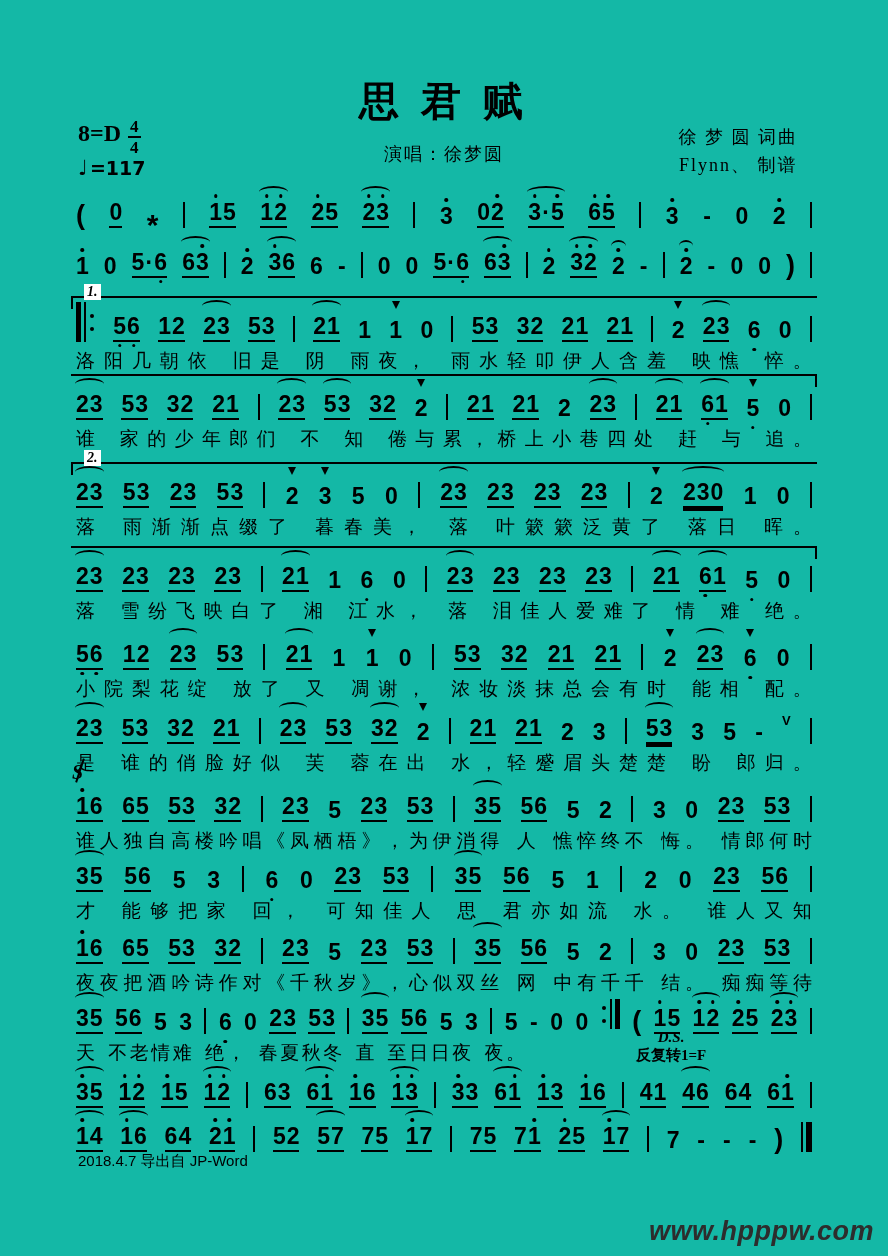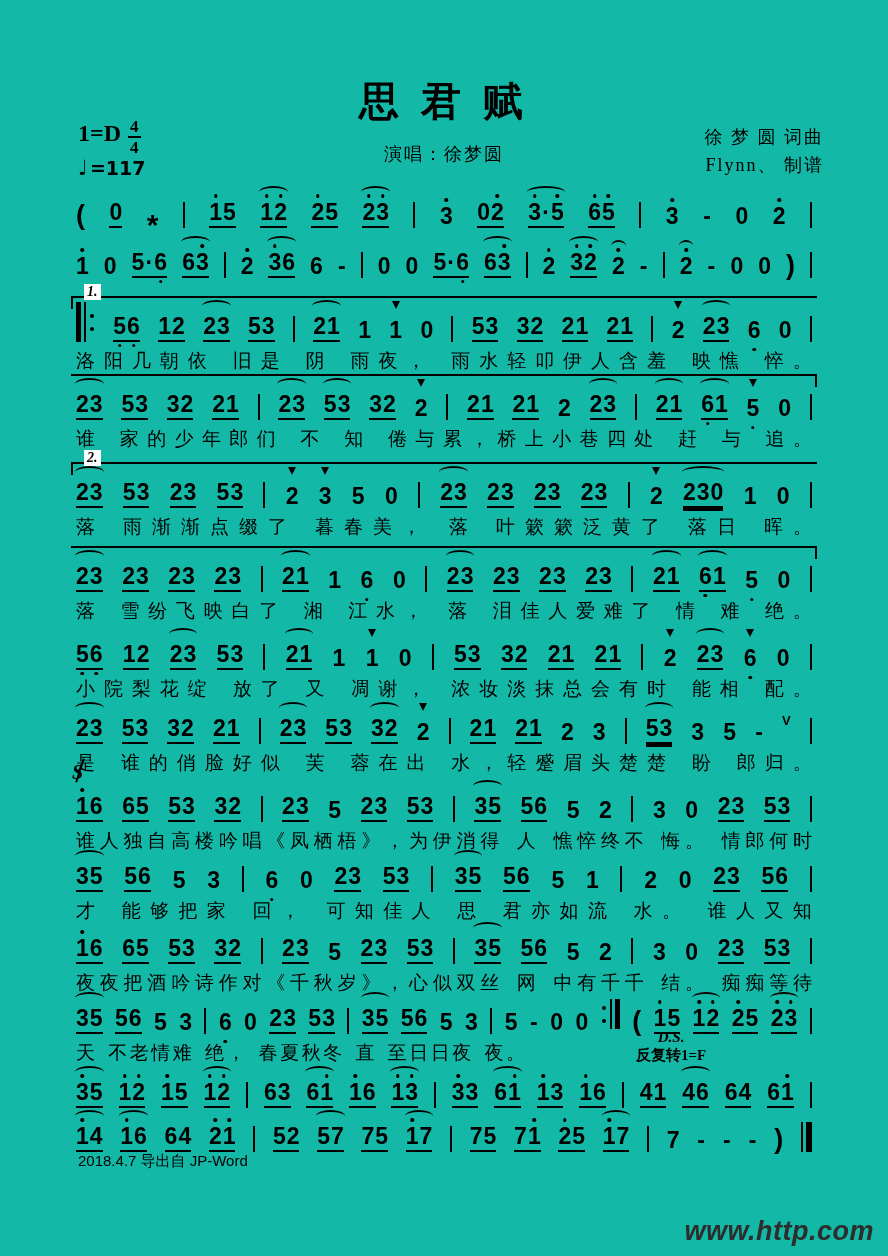--- a/index.html
+++ b/index.html
@@ -11,21 +11,21 @@
   .keyblock{position:absolute;top:118px;left:78px;}
   .keysig{font:700 24px "Liberation Serif",serif;}
   .ts{display:inline-flex;flex-direction:column;vertical-align:middle;margin-left:7px;
       font:700 17px "Liberation Serif",serif;line-height:1.0;text-align:center;}
   .ts .tsn{border-bottom:2px solid #000;padding:0 2px 1px;}
   .ts .tsd{padding:1px 2px 0;}
   .tempo{margin-top:0;font:700 19px "DejaVu Sans",sans-serif;}
   .tempo .nq{font-size:21px;margin-right:2px;}
   .performer{position:absolute;top:142px;left:0;width:100%;text-align:center;
              font:400 18px "Liberation Serif",serif;letter-spacing:2px;}
-  .credits{position:absolute;top:124px;right:64px;text-align:right;
+  .credits{position:absolute;top:124px;right:90px;text-align:center;
            font:400 18px "Liberation Serif",serif;line-height:1.55;letter-spacing:2px;}
   
   .score{position:absolute;top:0;left:0;width:100%;height:100%;}
   .sys{position:absolute;left:76px;width:736px;}
   .sys:nth-child(1){top:198px}.sys:nth-child(2){top:248px}
   .sys:nth-child(3){top:312px}.sys:nth-child(4){top:390px}
   .sys:nth-child(5){top:478px}.sys:nth-child(6){top:562px}
   .sys:nth-child(7){top:640px}.sys:nth-child(8){top:714px}
   .sys:nth-child(9){top:792px}.sys:nth-child(10){top:862px}
   .sys:nth-child(11){top:934px}.sys:nth-child(12){top:1004px}
@@ -79,21 +79,21 @@
   .watermark{position:absolute;top:1216px;right:14px;
              font:italic 800 27px "Liberation Sans",sans-serif;color:#2d2d2d;letter-spacing:0.5px;}
 </style>
 </head>
 <body>
 
 <div class="page">
   <div class="title">思 君 赋</div>
 
   <div class="keyblock">
-    <span class="keysig">1=D</span><span class="ts">
+    <span class="keysig">8=D</span><span class="ts">
         <span class="tsn">4</span>
         <span class="tsd">4</span>
       </span>
     <div class="tempo"><span class="nq">♩</span><span>=117</span></div>
   </div>
 
   <div class="performer">演唱：徐梦圆</div>
 
   <div class="credits">
     <div>徐 梦 圆 词曲</div>
@@ -1920,14 +1920,14 @@
             <span class="thick"></span>
           </span>
         </div>
       </div>
     </div>
 
   <div class="footer">
     <span>2018.4.7 导出自 JP-Word</span>
   </div>
 
-  <div class="watermark">www.http.com</div>
+  <div class="watermark">www.hpppw.com</div>
 </div>
 
 </body></html>

